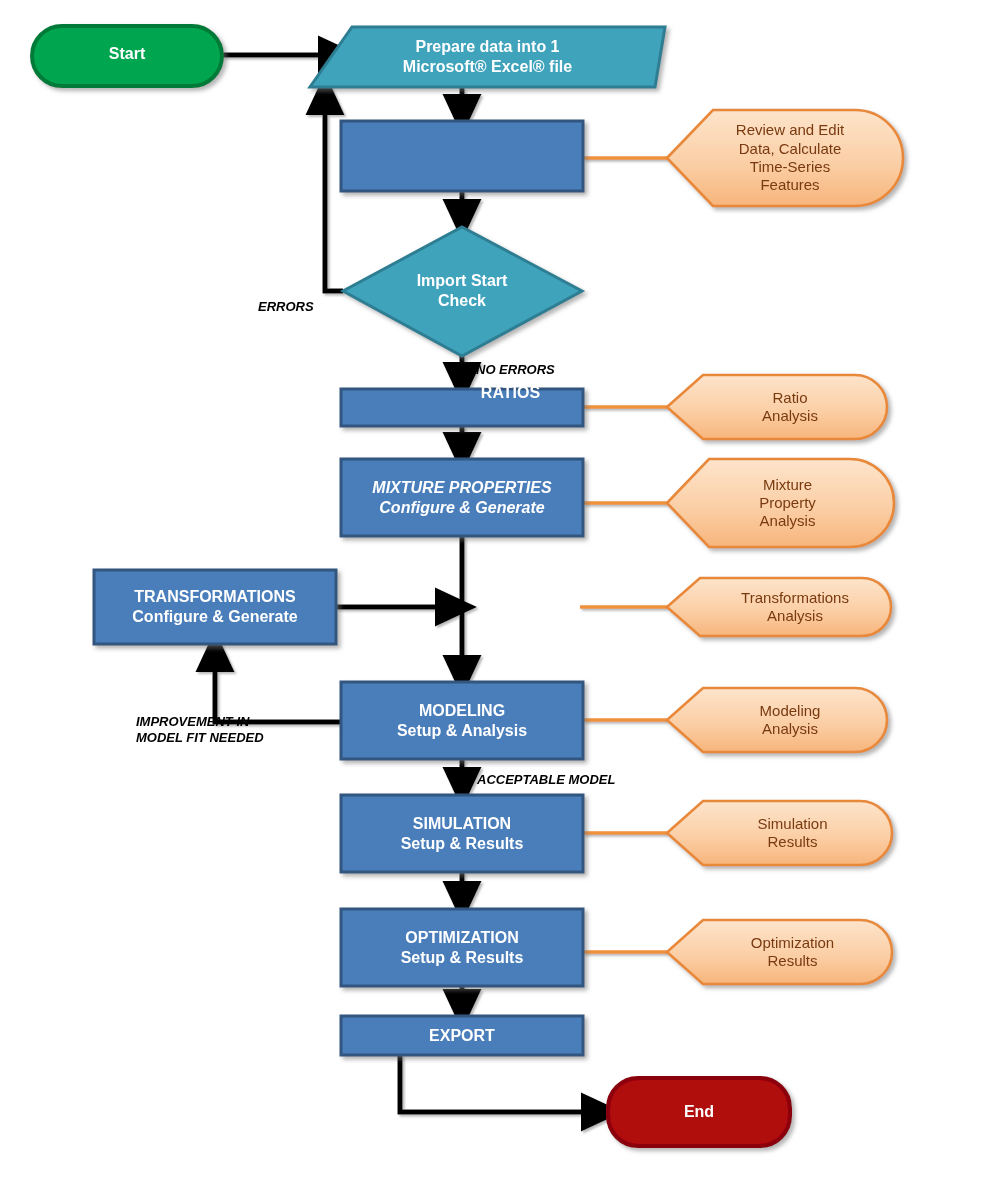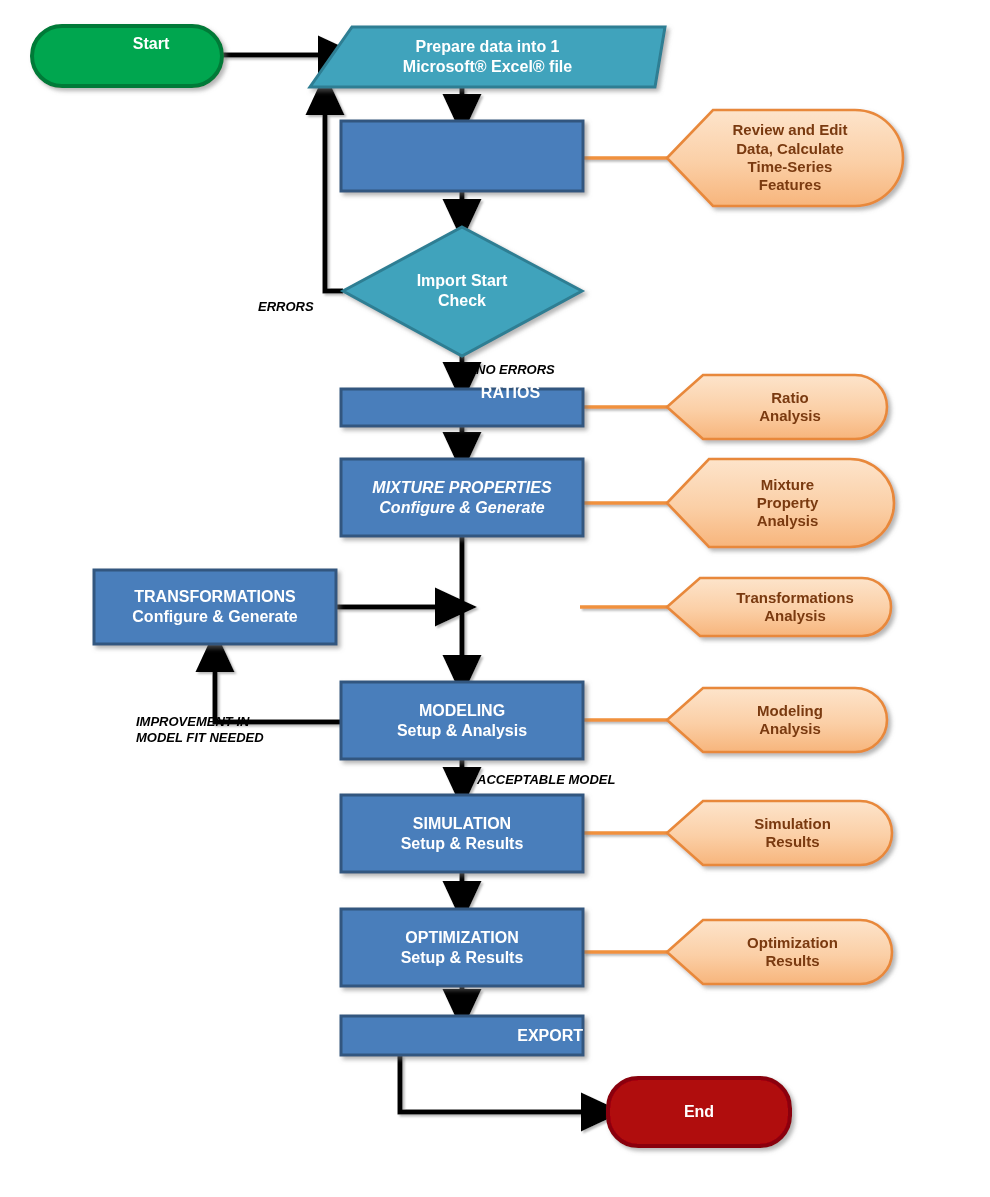--- a/index.html
+++ b/index.html
@@ -33,21 +33,21 @@
     text-align: center;
     pointer-events: none;
     line-height: 1.22;
   }
   .lbl-white {
     color: #ffffff;
     font-weight: bold;
   }
   .lbl-brown {
     color: #7A3A10;
-    font-weight: bold;
+    font-weight: normal;
   }
   .t16 { font-size: 16px; }
   .t15 { font-size: 15px; }
   .edge-label {
     position: absolute;
     color: #000000;
     font-weight: bold;
     font-style: italic;
     font-size: 13px;
     white-space: nowrap;
@@ -133,21 +133,21 @@
       <path d="M 667,158 L 713,110 L 855,110 A 48,48 0 0 1 855,206 L 713,206 Z"></path>
       <path d="M 667,407 L 703,375 L 855,375 A 32,32 0 0 1 855,439 L 703,439 Z"></path>
       <path d="M 667,503 L 709,459 L 850,459 A 44,44 0 0 1 850,547 L 709,547 Z"></path>
       <path d="M 667,607 L 700,578 L 862,578 A 29,29 0 0 1 862,636 L 700,636 Z"></path>
       <path d="M 667,720 L 703,688 L 855,688 A 32,32 0 0 1 855,752 L 703,752 Z"></path>
       <path d="M 667,833 L 703,801 L 860,801 A 32,32 0 0 1 860,865 L 703,865 Z"></path>
       <path d="M 667,952 L 703,920 L 860,920 A 32,32 0 0 1 860,984 L 703,984 Z"></path>
     </g>
   </svg>
 
-  <div class="node-label lbl-white t16" style="left:32px; top:14px; width:190px; height:60px;padding-left:24px;">
+  <div class="node-label lbl-white t16" style="left:32px; top:24px; width:190px; height:60px;">
     <span>Start</span>
   </div>
 
   <div class="node-label lbl-white t16" style="left:325px; top:27px; width:325px; height:60px;">
     <span>Prepare data into 1</span>
     <span>Microsoft® Excel® file</span>
   </div>
 
 
   <div class="node-label lbl-white t16" style="left:362px; top:251px; width:200px; height:80px;">
@@ -177,21 +177,21 @@
   <div class="node-label lbl-white t16" style="left:341px; top:795px; width:242px; height:77px;">
     <span>SIMULATION</span>
     <span>Setup &amp; Results</span>
   </div>
 
   <div class="node-label lbl-white t16" style="left:341px; top:909px; width:242px; height:77px;">
     <span>OPTIMIZATION</span>
     <span>Setup &amp; Results</span>
   </div>
 
-  <div class="node-label lbl-white t16" style="left:341px; top:1016px; width:242px; height:39px;align-items:flex-end;">
+  <div class="node-label lbl-white t16" style="left:341px; top:1016px; width:242px; height:39px;">
     <span>EXPORT</span>
   </div>
 
   <div class="node-label lbl-white t16" style="left:608px; top:1078px; width:182px; height:68px;">
     <span>End</span>
   </div>
 
   <div class="node-label lbl-brown t15" style="left:700px; top:110px; width:180px; height:96px;">
     <span>Review and Edit</span>
     <span>Data, Calculate</span>

